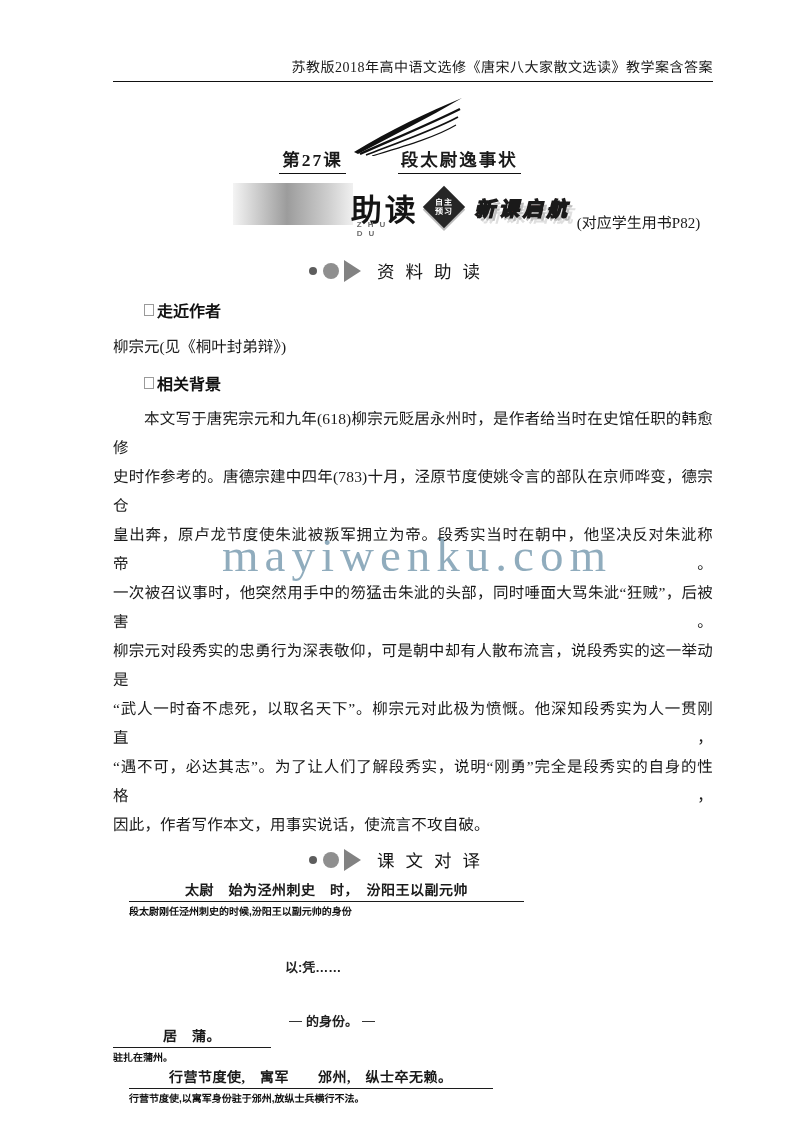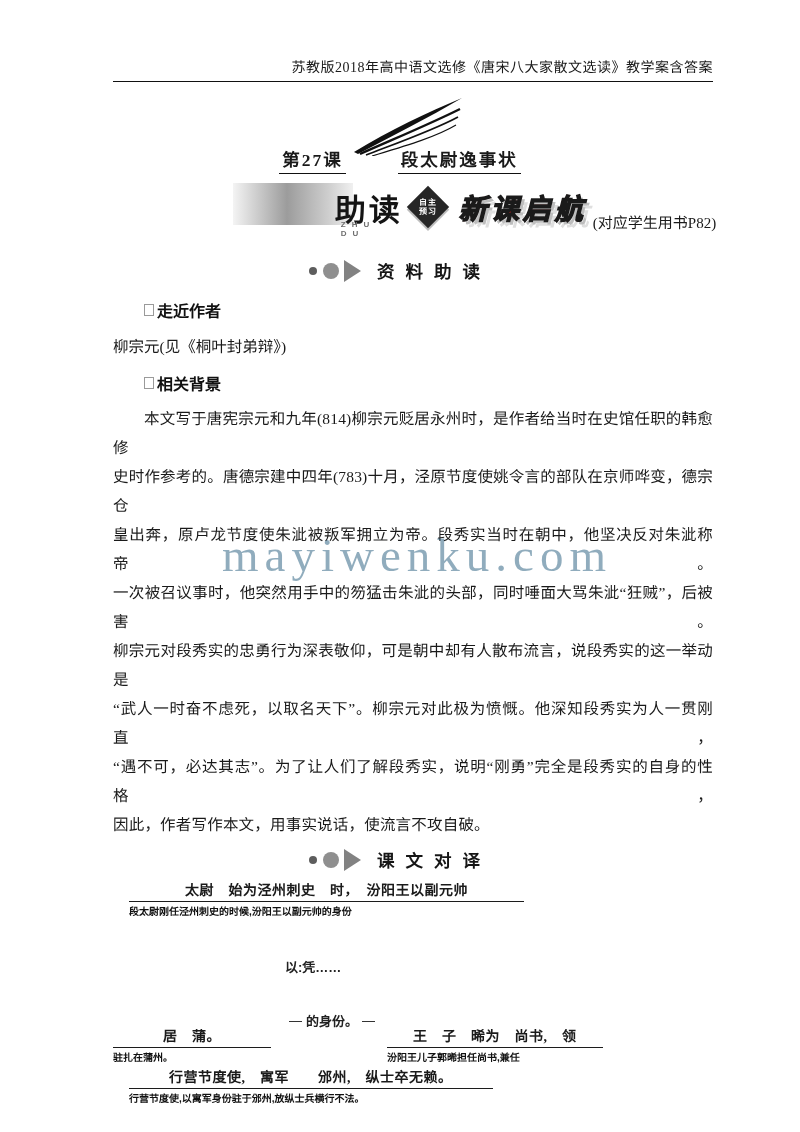--- a/index.html
+++ b/index.html
@@ -51,37 +51,37 @@
     box-shadow:2px 2px 0 #bdbdbd;
   }
   .diamond-text {
     transform:rotate(-45deg); color:#fff; text-align:center;
     font-family:"Liberation Sans", sans-serif; font-weight:700;
     font-size:8px; line-height:9px; letter-spacing:1px;
   }
   .slogan {
     margin-left:16px; z-index:1;
     font-family:"Liberation Sans", sans-serif; font-weight:700; font-style:italic;
-    font-size:28px; letter-spacing:4px; color:#b91c1c;
+    font-size:20px; letter-spacing:4px; color:#b91c1c;
     -webkit-text-stroke:1.3px #1a1a1a;
     text-shadow:3px 3px 0 #bdbdbd, 6px 6px 0 #dfdfdf;
   }
   .page-ref { margin-left:6px; align-self:flex-end; padding-bottom:2px; font-size:15px; }
 
   
   .sec-head { display:flex; justify-content:center; align-items:center; }
   .sec-head .dot-s { width:8px; height:8px; border-radius:50%; background:#5d5d5d; }
   .sec-head .dot-l { width:16px; height:16px; border-radius:50%; background:#8f8f8f; margin-left:6px; }
   .sec-head .tri {
     width:0; height:0; margin-left:5px;
     border-top:11px solid transparent; border-bottom:11px solid transparent;
     border-left:17px solid #828282;
   }
   .sec-head .sec-label {
-    margin-left:16px; font-weight:700; font-size:17.5px; letter-spacing:11px; color:#151515;
+    margin-left:16px; font-weight:400; font-size:17.5px; letter-spacing:11px; color:#151515;
   }
   .sec-head-1 { margin-top:24px; }
   .sec-head-2 { margin-top:8px; }
 
   
   .content { margin-left:113px; width:600px; }
 
   .sub-head {
     margin:15px 0 0 31px; font-family:"Liberation Sans", sans-serif;
     font-weight:700; font-size:16px; color:#111;
@@ -184,21 +184,21 @@
       <span>走近作者</span>
     </div>
     <div class="author-line">柳宗元(见《桐叶封弟辩》)</div>
 
     <div class="sub-head">
       <span class="sq"></span>
       <span>相关背景</span>
     </div>
 
     <div class="bg-para">
-      <div class="pline indent">本文写于唐宪宗元和九年(814)柳宗元贬居永州时，是作者给当时在史馆任职的韩愈修</div>
+      <div class="pline indent">本文写于唐宪宗元和九年(618)柳宗元贬居永州时，是作者给当时在史馆任职的韩愈修</div>
       <div class="pline">史时作参考的。唐德宗建中四年(783)十月，泾原节度使姚令言的部队在京师哗变，德宗仓</div>
       <div class="pline">皇出奔，原卢龙节度使朱泚被叛军拥立为帝。段秀实当时在朝中，他坚决反对朱泚称帝。</div>
       <div class="pline">一次被召议事时，他突然用手中的笏猛击朱泚的头部，同时唾面大骂朱泚“狂贼”，后被害。</div>
       <div class="pline">柳宗元对段秀实的忠勇行为深表敬仰，可是朝中却有人散布流言，说段秀实的这一举动是</div>
       <div class="pline">“武人一时奋不虑死，以取名天下”。柳宗元对此极为愤慨。他深知段秀实为人一贯刚直，</div>
       <div class="pline">“遇不可，必达其志”。为了让人们了解段秀实，说明“刚勇”完全是段秀实的自身的性格，</div>
       <div class="pline last">因此，作者写作本文，用事实说话，使流言不攻自破。</div>
     </div>
   </div>
 
@@ -220,24 +220,20 @@
 
     <div class="tr-row">
       <div class="seg-pair pad50">
         <span class="orig">居　蒲。</span>
         <span class="trans">驻扎在蒲州。</span>
       </div>
       <div class="seg-note gap14">
         <div class="n1">以:凭……</div>
         <div class="n2">的身份。</div>
       </div>
-      <div class="seg-pair pad26 gap8">
-        <span class="orig">王　子　晞为　尚书,　领</span>
-        <span class="trans">汾阳王儿子郭晞担任尚书,兼任</span>
-      </div>
     </div>
 
     <div class="tr-row">
       <div class="seg-pair pad40 ml16">
         <span class="orig">行营节度使,　寓军　　邠州,　纵士卒无赖。</span>
         <span class="trans">行营节度使,以寓军身份驻于邠州,放纵士兵横行不法。</span>
       </div>
     </div>
 
     <div class="tr-row">

